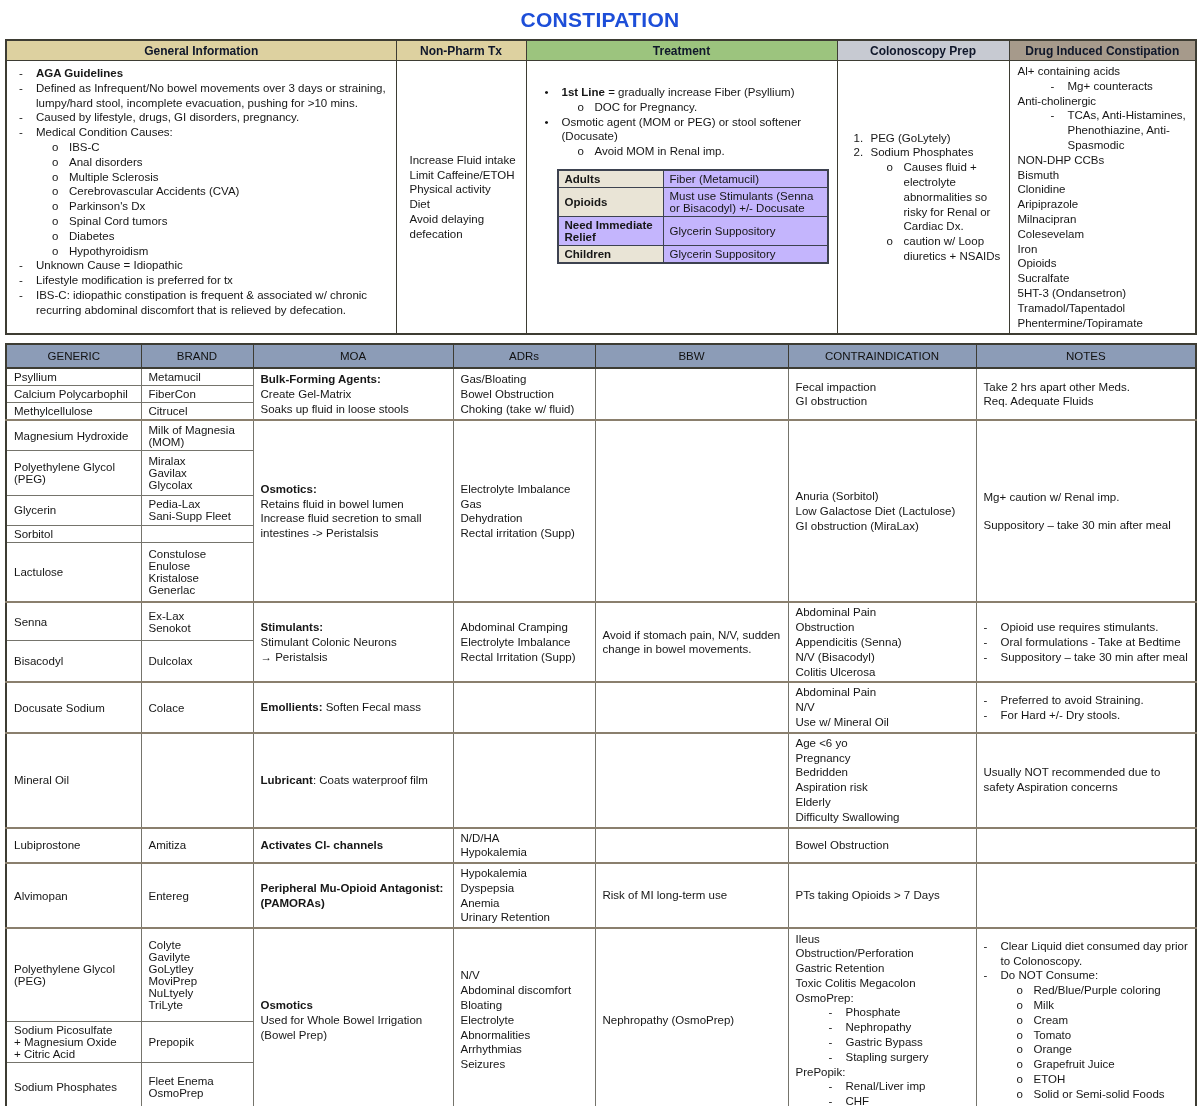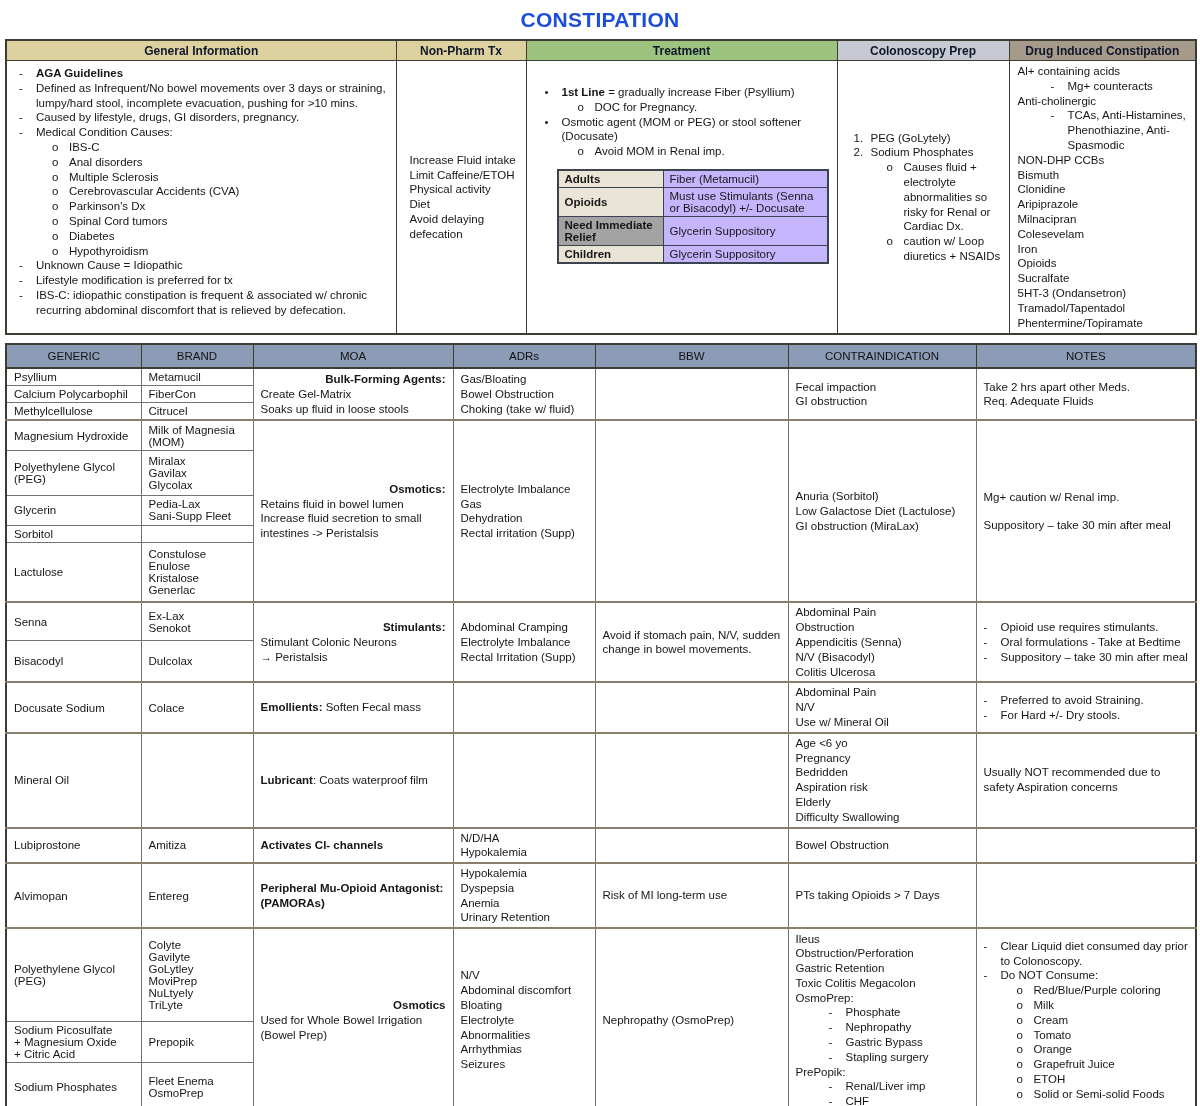--- a/index.html
+++ b/index.html
@@ -5,21 +5,21 @@
   html,body{margin:0;padding:0;background:#fff;}
   body{font-family:"Liberation Sans",sans-serif;font-size:11.5px;color:#161616;width:1200px;}
   .page{padding:4px 5px 6px 5px;}
   .title{text-align:center;font-weight:bold;font-size:21px;letter-spacing:.3px;margin:4px 0 7px 0;color:#1d4ed8;}
 
   
   .li{display:flex;align-items:flex-start;line-height:14.8px;}
   .li .mk{flex:none;width:17px;}
   .li .tx{flex:1;min-width:0;}
   .li.i1{margin-left:33px;}
-  .li.ctr{display:block;text-align:right;}
+  .li.ctr{display:block;text-align:left;}
   .li.sp{height:14px;}
   .bold{font-weight:bold;}
 
   
   table.top{width:1190px;border-collapse:collapse;table-layout:fixed;border:2px solid #3d3c33;}
   table.top th{height:17px;font-size:12px;font-weight:bold;border:1px solid #3d3c33;padding:1px 2px;color:#0f172a;}
   table.top td{border:1px solid #3d3c33;padding:0;vertical-align:top;background:#fff;height:272px;}
   .cell{box-sizing:border-box;height:100%;display:flex;flex-direction:column;}
   .cell.gi{padding:5px 8px 3px 12px;}
   .cell.np{padding:4px 4px 4px 13px;justify-content:center;}
@@ -169,21 +169,21 @@
             <tbody>
                   <tr>
                     <td class="lab" style="background-color: rgb(233, 228, 214);">Adults</td>
                     <td>Fiber (Metamucil)</td>
                   </tr>
             <tr>
                     <td class="lab" style="background-color: rgb(233, 228, 214);">Opioids</td>
                     <td>Must use Stimulants (Senna or Bisacodyl) +/- Docusate</td>
                   </tr>
             <tr>
-                    <td class="lab" style="background-color: #a3a3a3;">Need Immediate Relief</td>
+                    <td class="lab" style="background-color: #c4b5fd;">Need Immediate Relief</td>
                     <td>Glycerin Suppository</td>
                   </tr>
             <tr>
                     <td class="lab" style="background-color: rgb(233, 228, 214);">Children</td>
                     <td>Glycerin Suppository</td>
                   </tr>
           </tbody>
               </table>
         </div>
       </td>

